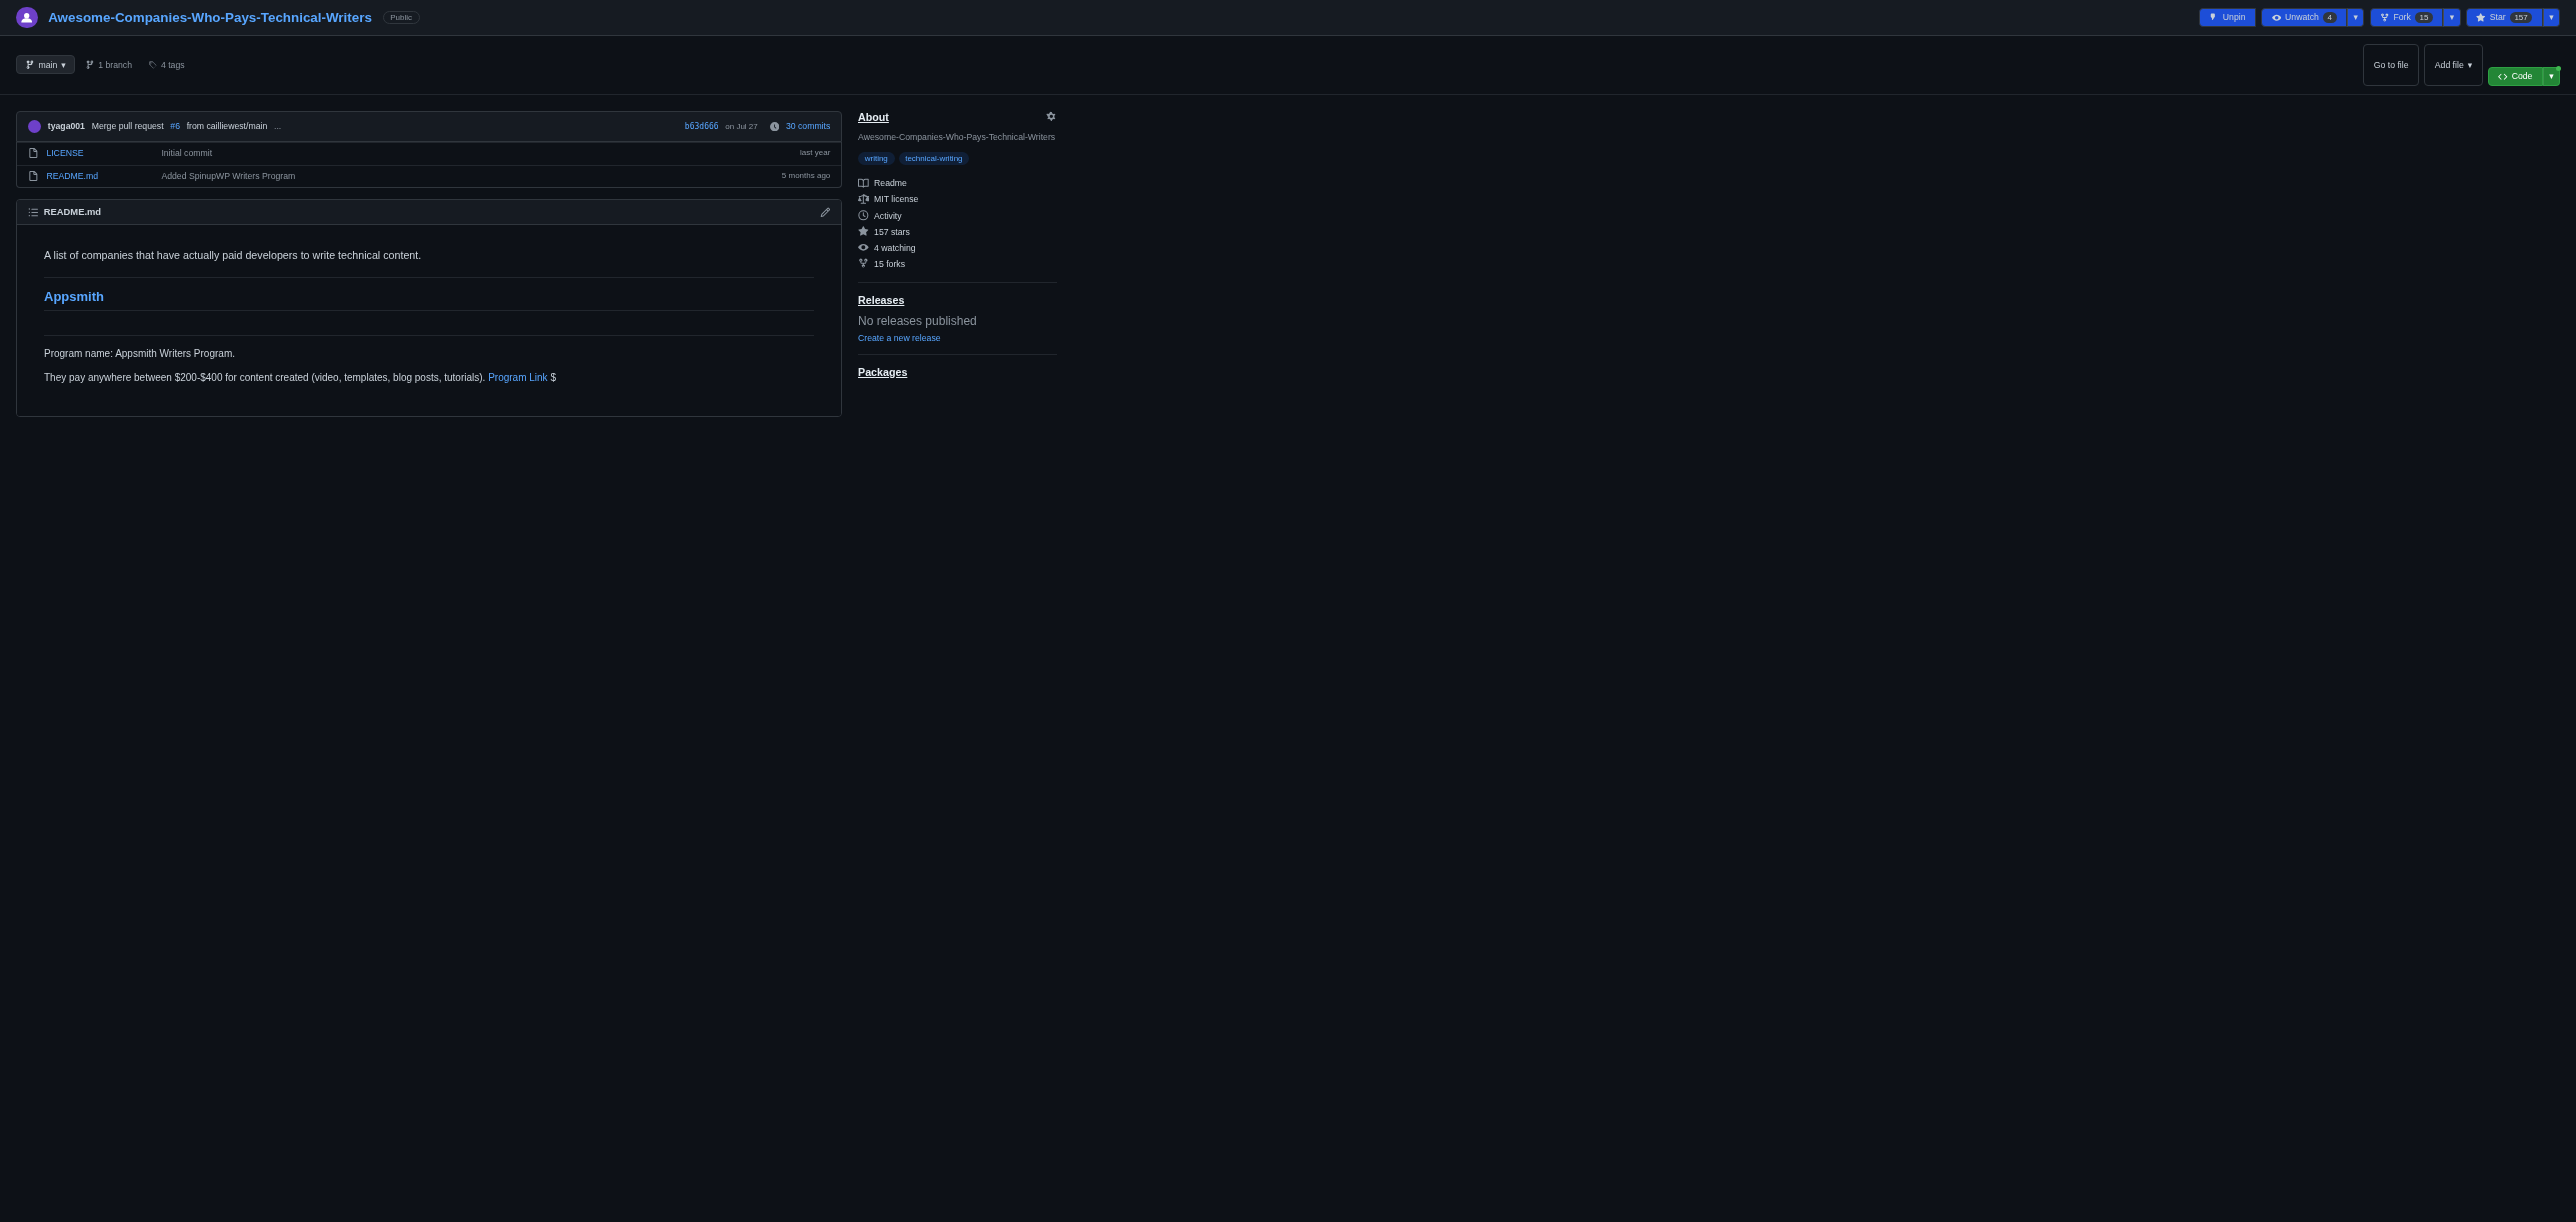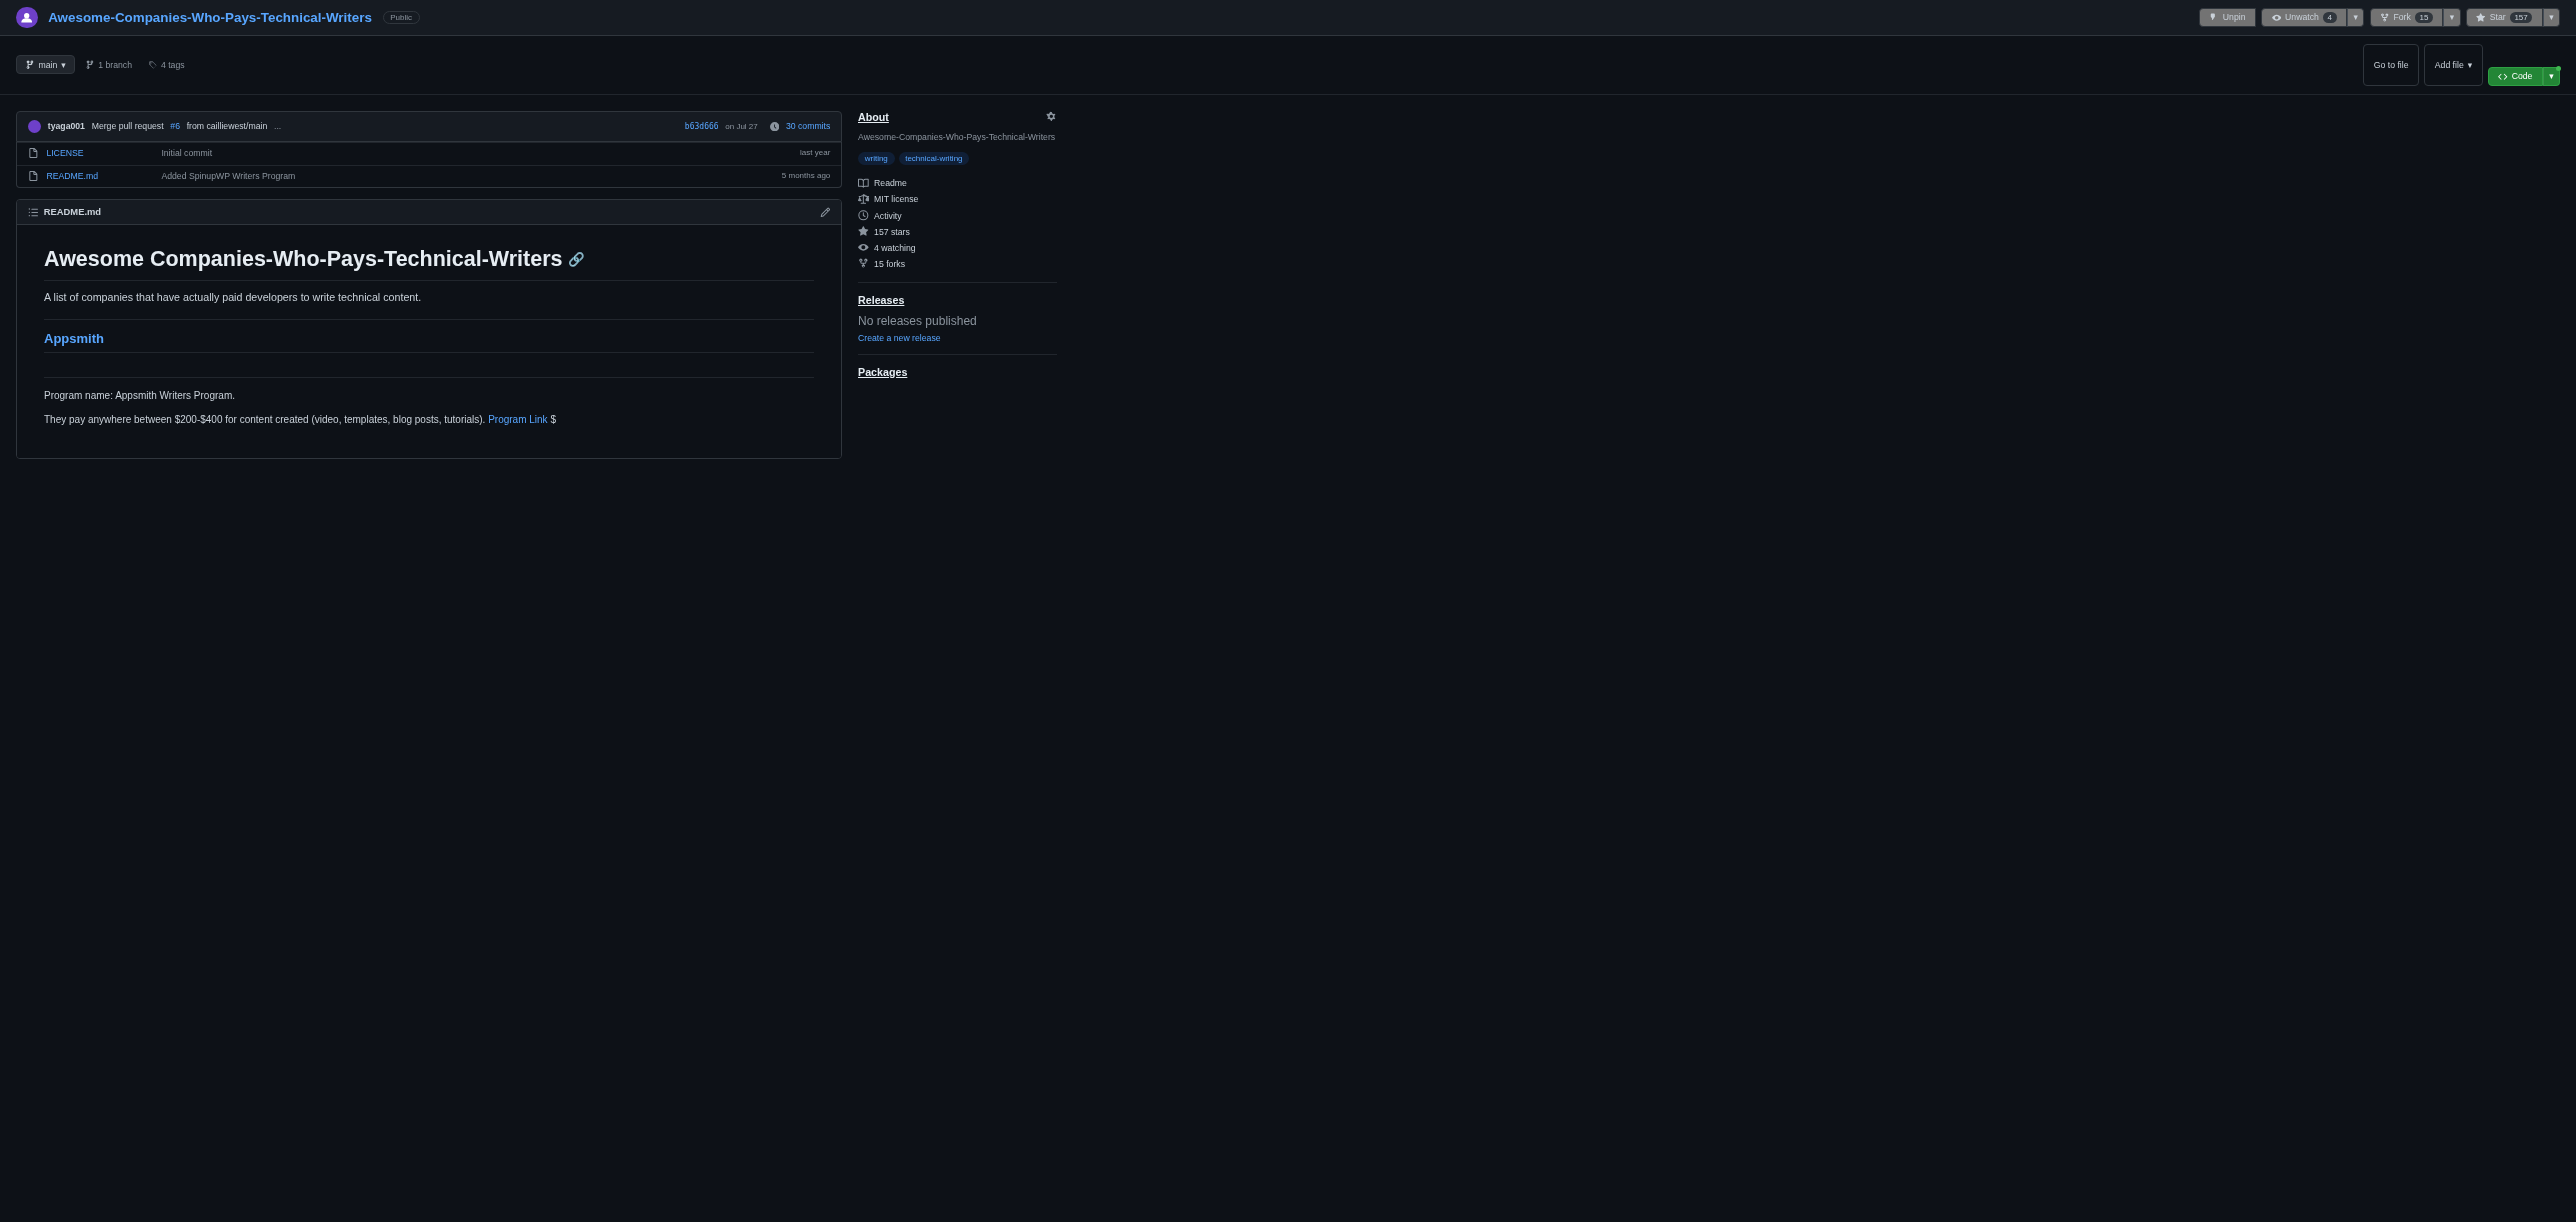--- a/index.html
+++ b/index.html
@@ -44,21 +44,21 @@
       margin-left: auto;
       display: flex;
       gap: 5.4px;
       align-items: center;
     }
     .btn-group {
       display: flex;
       align-items: stretch;
     }
     .btn {
-      background: #737373;
+      background: #1d4ed8;
       border: 0.7px solid #30363d;
       color: #c9d1d9;
       padding: 3.4px 9.4px;
       border-radius: 4px;
       cursor: pointer;
       font-size: 8.7px;
       display: flex;
       align-items: center;
       gap: 4px;
       white-space: nowrap;
@@ -493,24 +493,20 @@
       <div class="readme-header">
         <svg width="10.7" height="10.7" viewBox="0 0 16 16" fill="#8b949e">
             <path d="M2 4a1 1 0 100-2 1 1 0 000 2zm3.75-1.5a.75.75 0 000 1.5h8.5a.75.75 0 000-1.5h-8.5zm0 5a.75.75 0 000 1.5h8.5a.75.75 0 000-1.5h-8.5zm0 5a.75.75 0 000 1.5h8.5a.75.75 0 000-1.5h-8.5zM3 8a1 1 0 11-2 0 1 1 0 012 0zm-1 6a1 1 0 100-2 1 1 0 000 2z"></path>
           </svg>
         <span class="readme-header-title">README.md</span>
         <svg width="10.7" height="10.7" viewBox="0 0 16 16" fill="#8b949e" style="cursor:pointer;">
             <path d="M11.013 1.427a1.75 1.75 0 012.474 0l1.086 1.086a1.75 1.75 0 010 2.474l-8.61 8.61c-.21.21-.47.364-.756.445l-3.251.93a.75.75 0 01-.927-.928l.929-3.25c.081-.286.235-.547.445-.758l8.61-8.61zm1.414 1.06a.25.25 0 00-.354 0L10.811 3.75l1.439 1.44 1.263-1.263a.25.25 0 000-.354l-1.086-1.086zM11.189 6.25L9.75 4.81l-6.286 6.287a.25.25 0 00-.064.108l-.558 1.953 1.953-.558a.249.249 0 00.108-.064l6.286-6.286z"></path>
           </svg>
       </div>
       <div class="readme-body">
-        <h1 class="readme-h1">
-          <span>Awesome Companies-Who-Pays-Technical-Writers</span>
-          <span style="color:#58a6ff;font-size:13.4px;">🔗</span>
-        </h1>
         <p class="readme-p">A list of companies that have actually paid developers to write technical content.</p>
         <hr style="border:none;border-top:0.7px solid #21262d;margin:10.7px 0;">
         <h2 class="readme-h2">Appsmith</h2>
         <hr style="border:none;border-top:0.7px solid #21262d;margin:0 0 10.7px 0;">
         <p class="readme-p2">Program name: Appsmith Writers Program.</p>
         <p class="readme-p2">
           <span>They pay anywhere between $200-$400 for content created (video, templates, blog posts, tutorials).</span>
           <a class="readme-link"> <span>Program Link</span></a>
           <span>$</span>
         </p>

